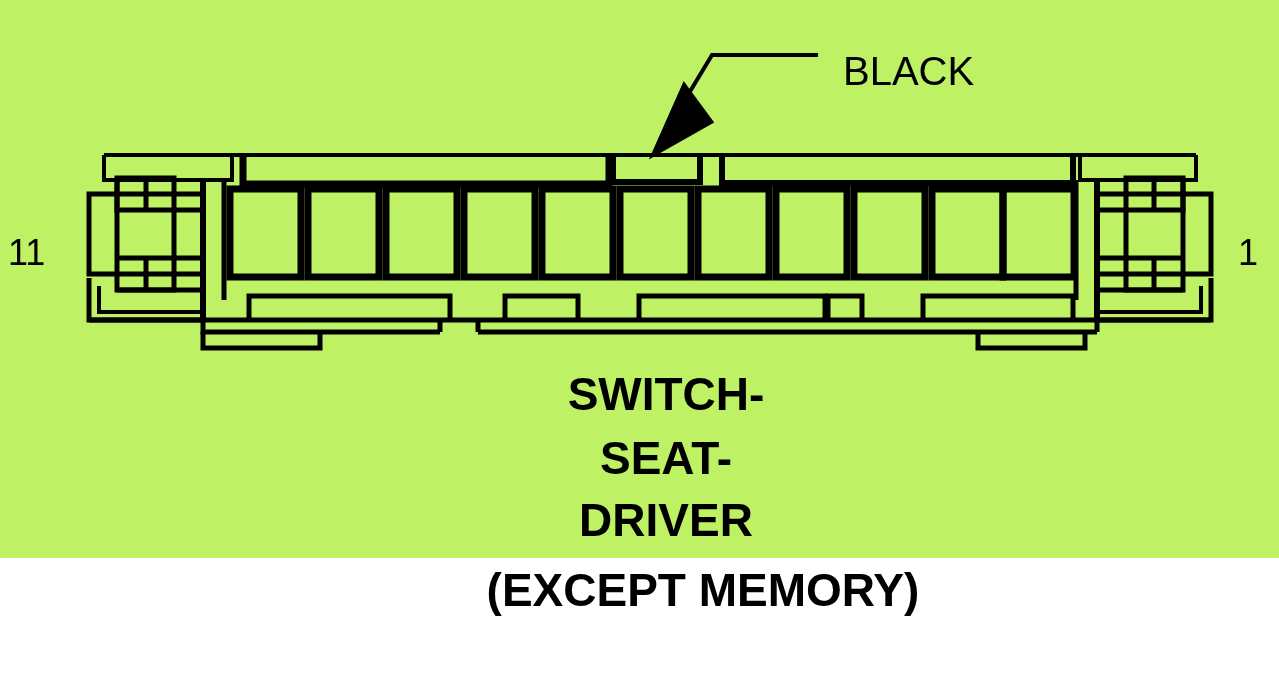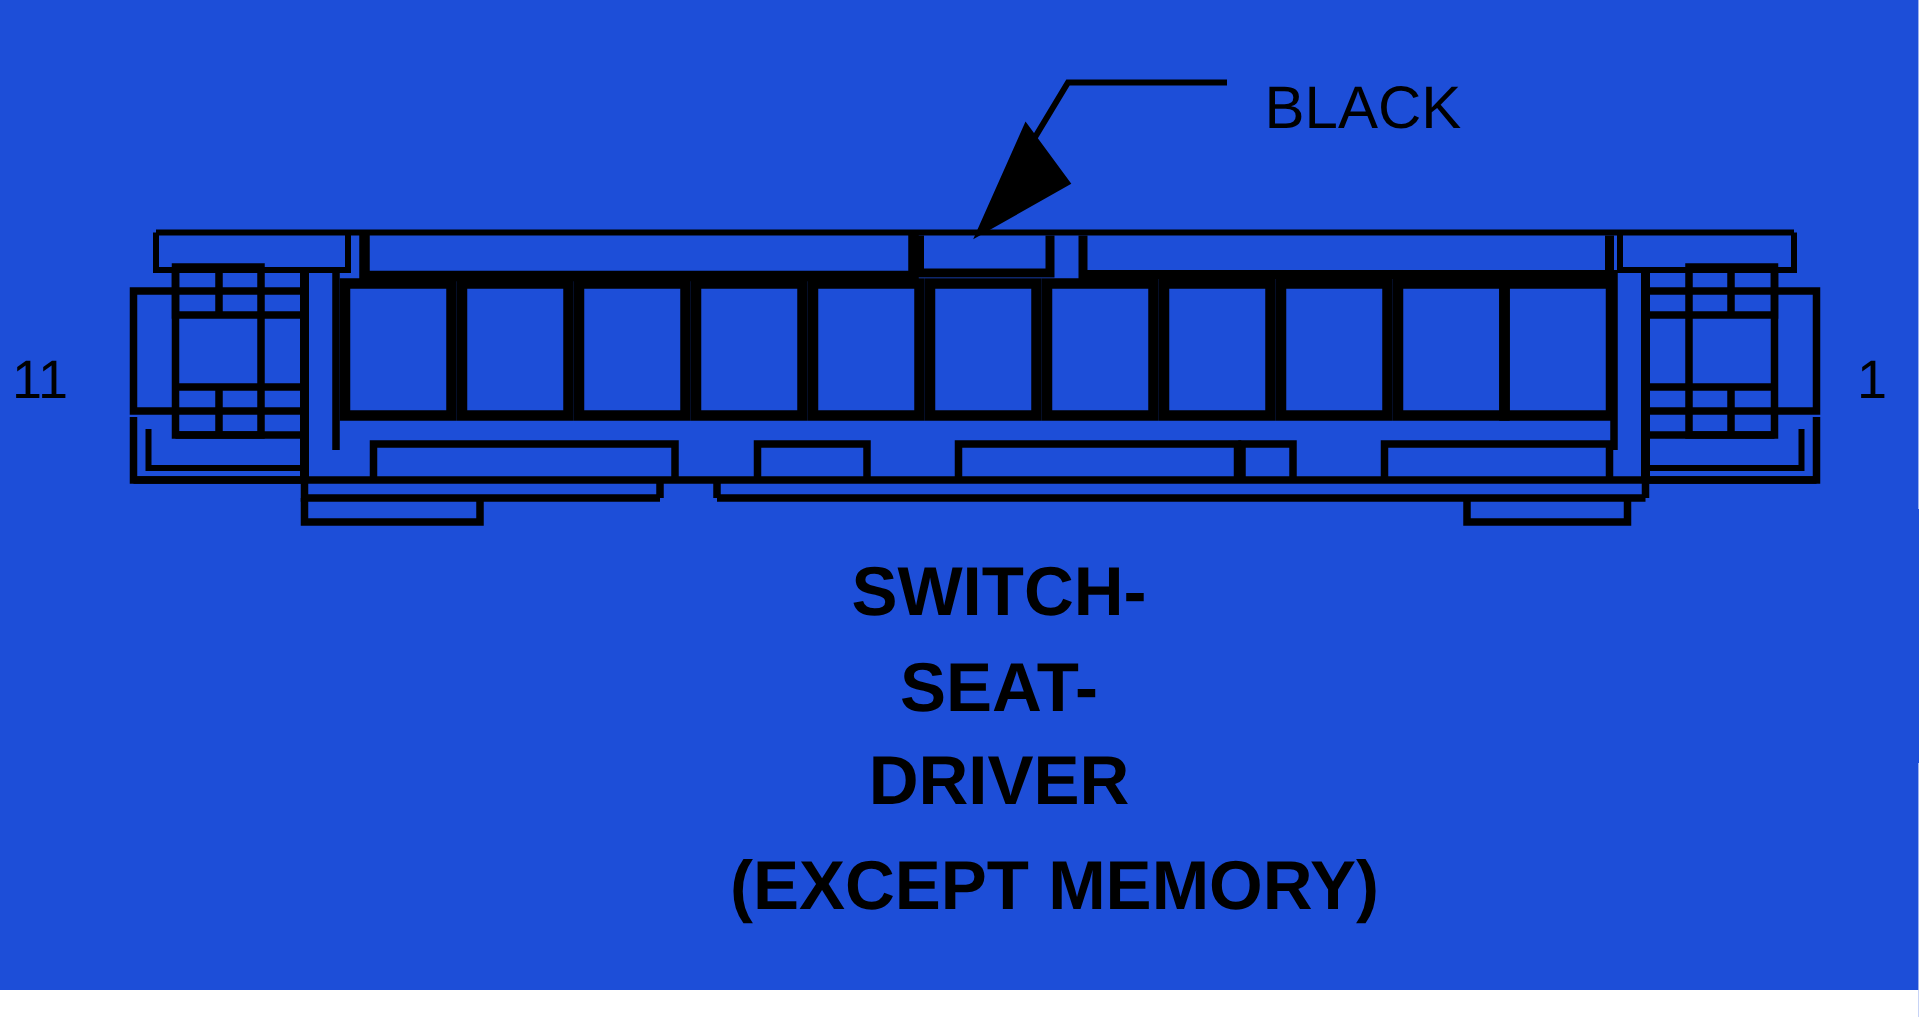--- a/index.html
+++ b/index.html
@@ -10,22 +10,22 @@
   body {
     width: 1279px;
     height: 690px;
     overflow: hidden;
     font-family: "Liberation Sans", sans-serif;
     color: #000000;
   }
   #page {
     position: relative;
     width: 1279px;
-    height: 660px;
-    background: #1d4ed8;
+    height: 558px;
+    background: #bef264;
     text-align: center;
   }
   #diagram {
     position: absolute;
     left: 0;
     top: 0;
     width: 1279px;
     height: 690px;
   }
   .wire-label {

